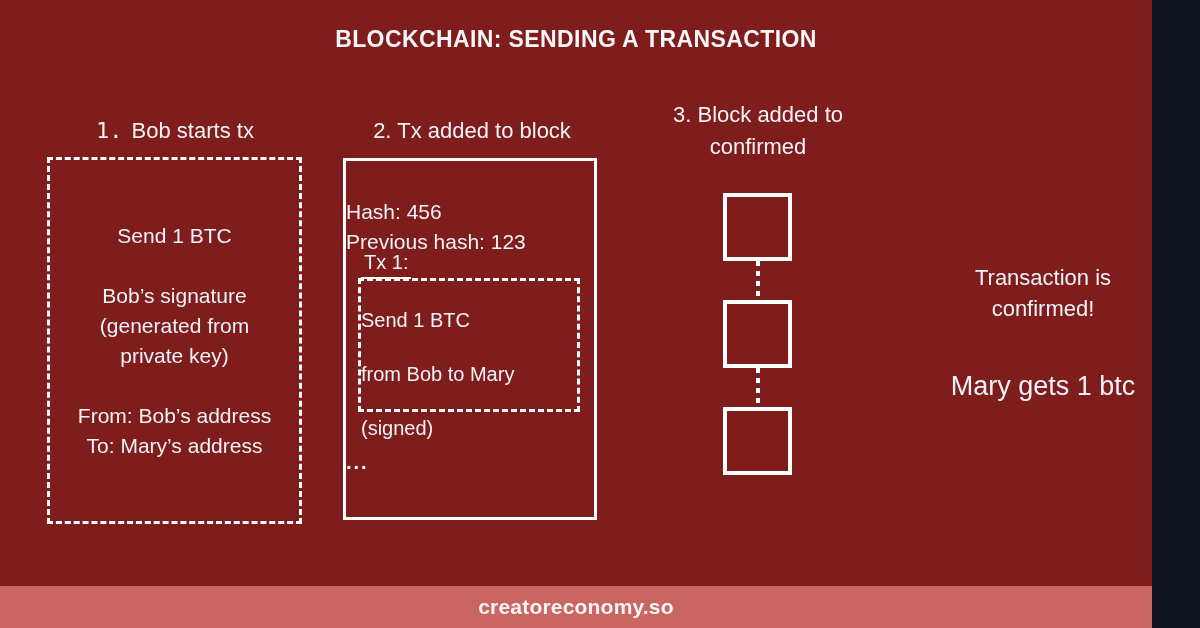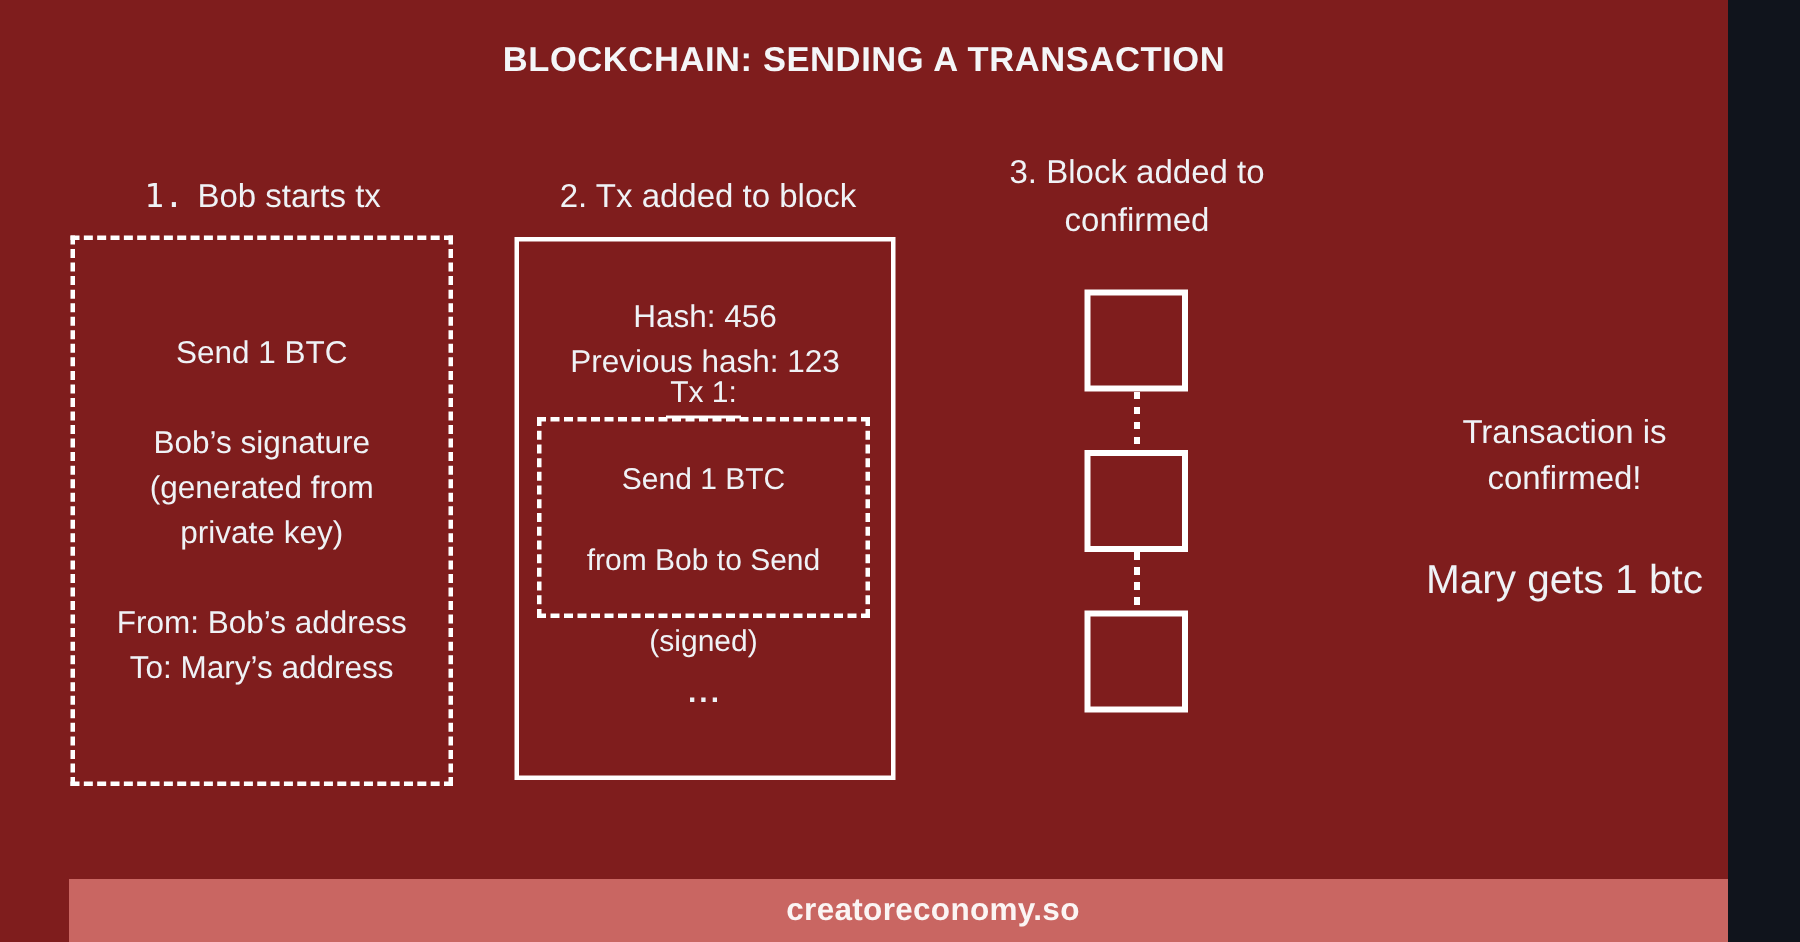--- a/index.html
+++ b/index.html
@@ -21,44 +21,44 @@
   .tx-details-box{
     position:absolute;left:47px;top:157px;width:255px;height:367px;
     border:3px dashed #ffffff;box-sizing:border-box;
     display:flex;flex-direction:column;justify-content:center;align-items:center;
     gap:30px;text-align:center;font-size:21px;line-height:30px;
   }
   .tx-details-box .group{margin:0;}
   
   .block-box{
     position:absolute;left:343px;top:158px;width:254px;height:362px;
-    border:3px solid #ffffff;box-sizing:border-box;text-align:center;font-size:21px;
+    border:3px solid #ffffff;box-sizing:border-box;text-align:left;font-size:21px;
   }
   .hash-block{margin-top:36px;line-height:30px;}
   .tx1-box{
     position:absolute;left:12px;top:117px;width:222px;height:134px;
     border:3px dashed #ffffff;box-sizing:border-box;
     display:flex;flex-direction:column;justify-content:center;
     font-size:20px;line-height:26px;gap:28px;
   }
   .underline{display:inline-block;border-bottom:2px solid #fff;padding:0 3px 2px;}
   .tx2-block{position:absolute;left:0;top:282px;width:100%;line-height:24px;}
   .dots{margin-top:7px;font-weight:bold;letter-spacing:2px;font-size:20px;}
   
   .chain{position:absolute;left:723px;top:193px;width:69px;display:flex;flex-direction:column;align-items:center;}
   .block-square{width:69px;height:68px;border:4px solid #ffffff;box-sizing:border-box;background:transparent;}
   .connector{width:4px;height:39px;background:repeating-linear-gradient(to bottom,#ffffff 0 5px,transparent 5px 10px);}
   
-  .confirm-text{position:absolute;left:918px;top:272px;width:250px;text-align:center;font-size:22px;line-height:31px;}
+  .confirm-text{position:absolute;left:918px;top:262px;width:250px;text-align:center;font-size:22px;line-height:31px;}
   .mary-text{position:absolute;left:918px;top:371px;width:250px;text-align:center;font-size:27px;}
   
   .footer{
     position:absolute;left:0;bottom:0;width:100%;height:42px;background:#c96662;
     display:flex;align-items:center;justify-content:center;
-    font-size:21px;font-weight:bold;color:#fbf5f4;letter-spacing:0.2px;margin-left:46px;
+    font-size:21px;font-weight:bold;color:#fbf5f4;letter-spacing:0.2px;
   }
 </style>
 </head>
 <body>
 
 <div class="canvas">
 
   <div class="title">BLOCKCHAIN: SENDING A TRANSACTION</div>
 
   <div class="step-heading" id="step1-heading">
@@ -86,21 +86,21 @@
     <div class="hash-block">
       <div>Hash: 456</div>
       <div>Previous hash: 123</div>
     </div>
 
     <div class="tx1-box">
       <div>
         <span class="underline">Tx 1:</span>
       </div>
       <div>Send 1 BTC</div>
-      <div>from Bob to Send</div>
+      <div>from Bob to Mary</div>
       <div>(signed)</div>
     </div>
 
     <div class="tx2-block">
       <div class="dots">...</div>
     </div>
   </div>
 
   <div class="step-heading" id="step3-heading">
     <div>

